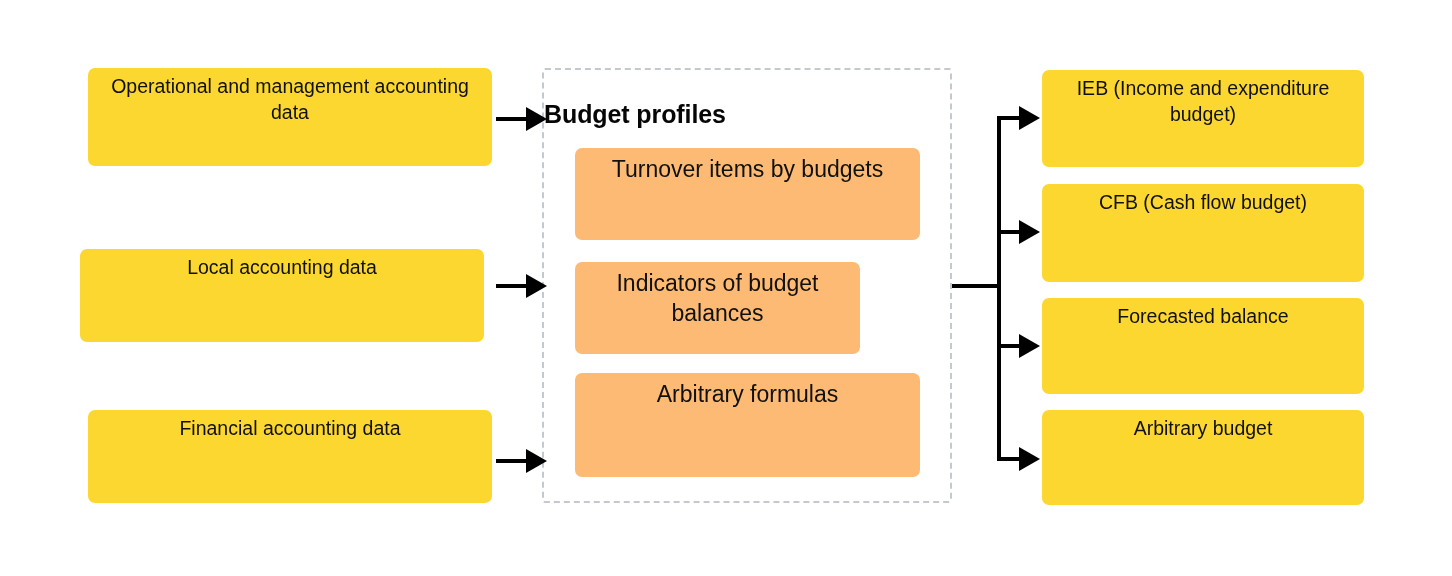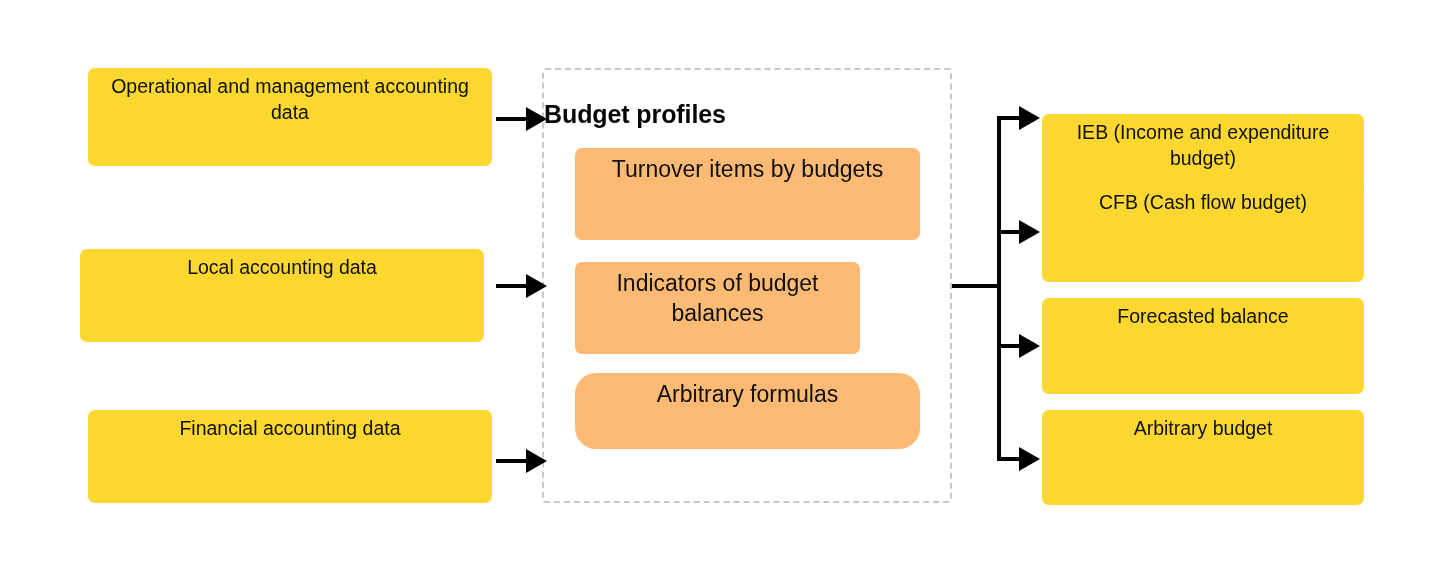--- a/index.html
+++ b/index.html
@@ -68,24 +68,24 @@
     width: 100%;
     text-align: left;
     font-size: 25px;
     font-weight: bold;
     color: #060606;
     letter-spacing: -0.1px;
   }
 
   .prof-1 { left: 575px; top: 148px; width: 345px; height: 92px; }
   .prof-2 { left: 575px; top: 262px; width: 285px; height: 92px; }
-  .prof-3 { left: 575px; top: 373px; width: 345px; height: 76px; border-radius: 21px; }
-
-  
-  .out-1 { left: 1042px; top: 70px;  width: 322px; height: 97px; margin-top: 44px; }
+  .prof-3 { left: 575px; top: 373px; width: 345px; height: 104px; }
+
+  
+  .out-1 { left: 1042px; top: 70px;  width: 322px; height: 97px; }
   .out-2 { left: 1042px; top: 184px; width: 322px; height: 98px; }
   .out-3 { left: 1042px; top: 298px; width: 322px; height: 96px; }
   .out-4 { left: 1042px; top: 410px; width: 322px; height: 95px; }
 
   
   #connectors {
     position: absolute;
     left: 0;
     top: 0;
     width: 1452px;

